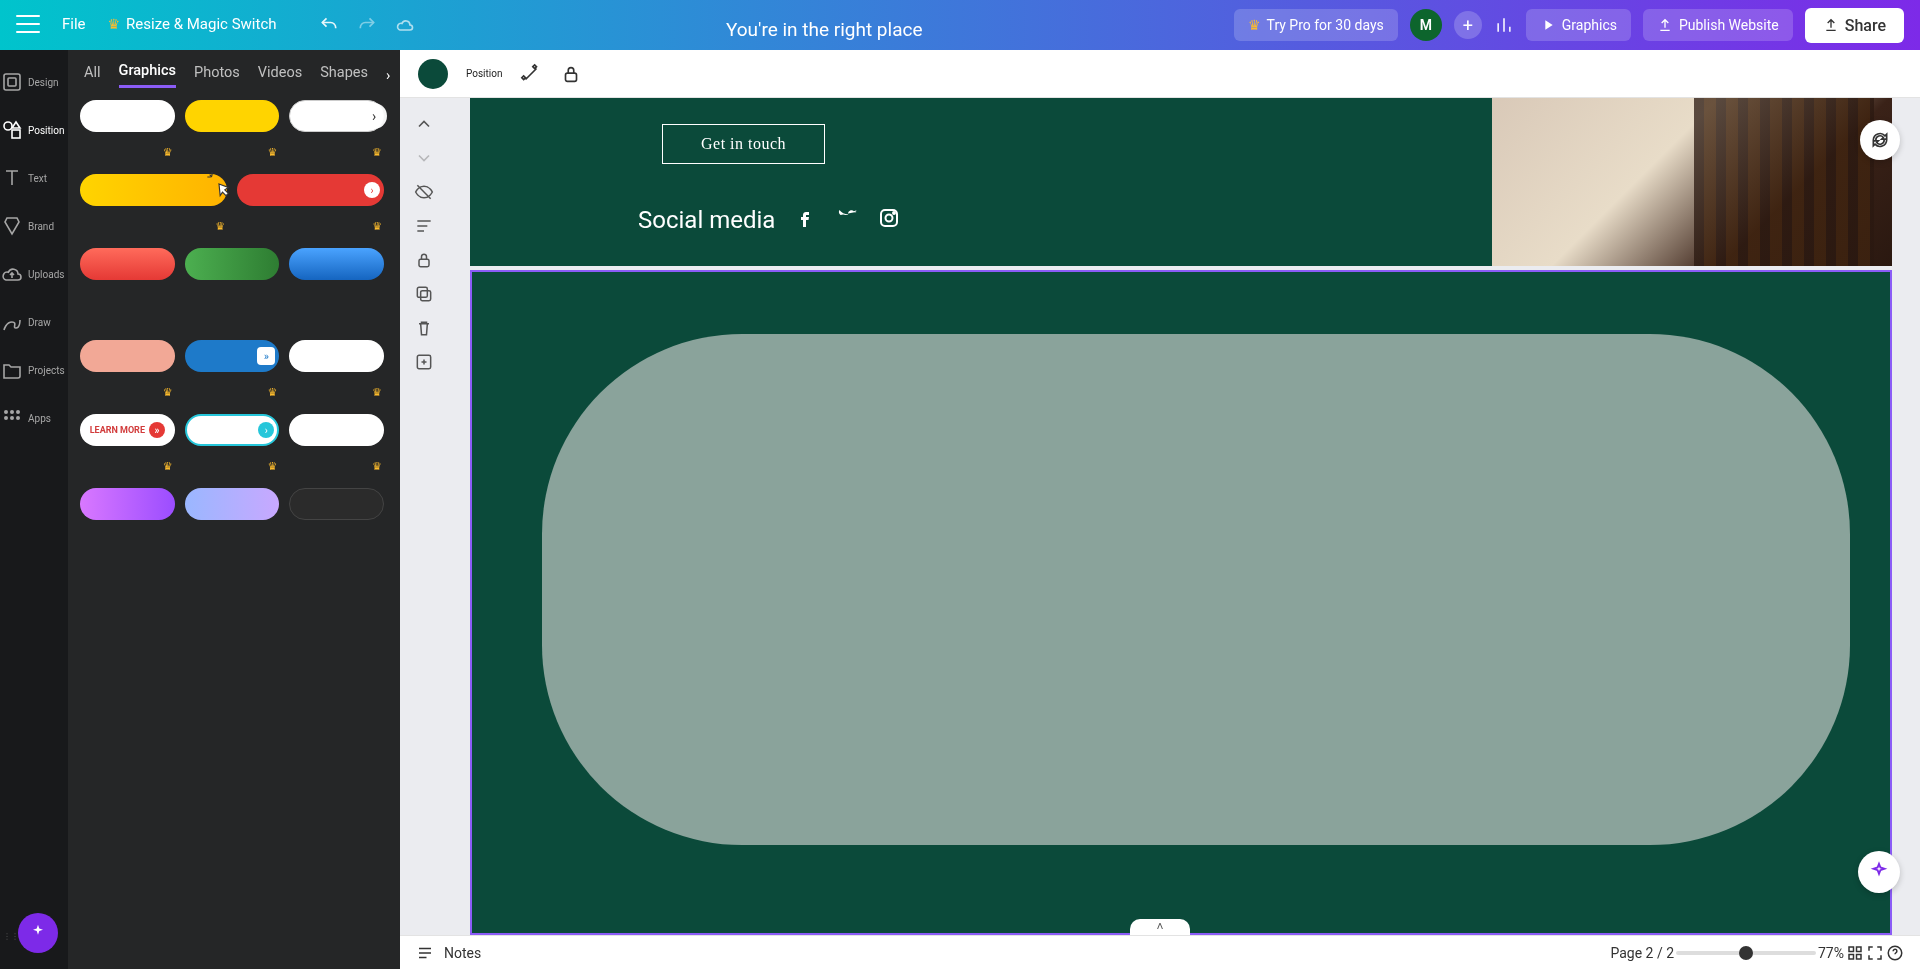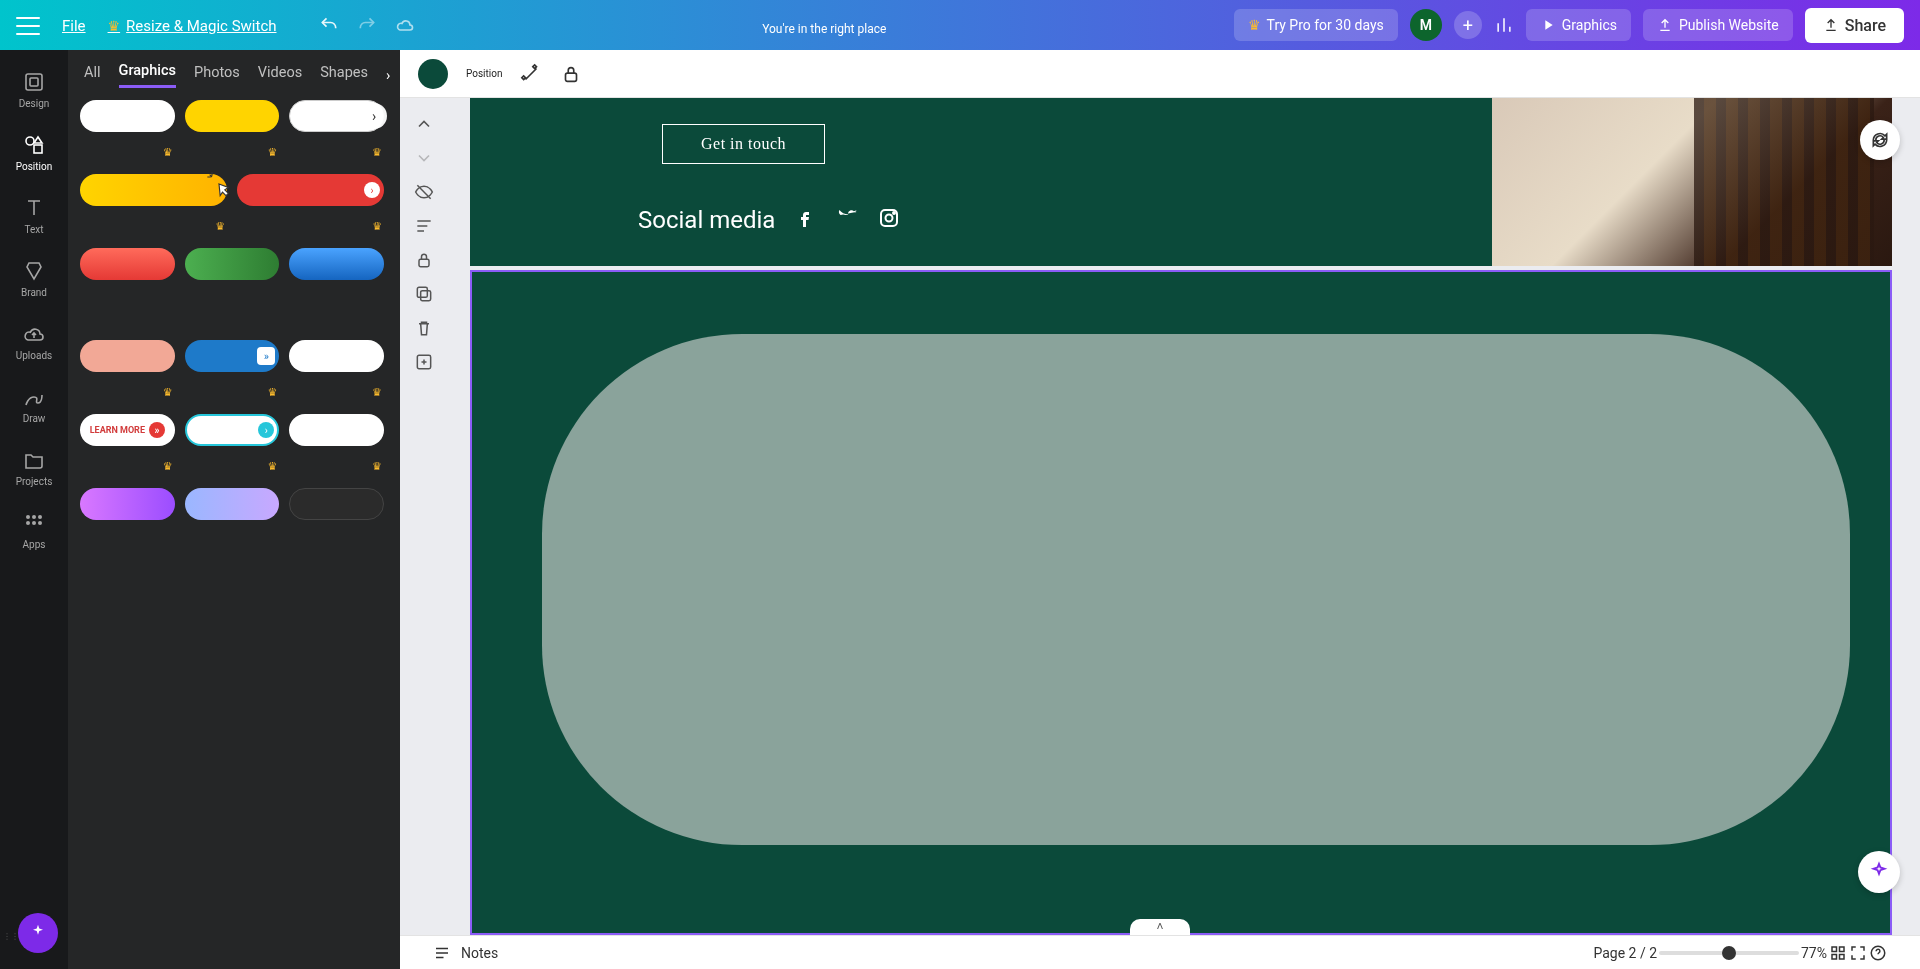--- a/index.html
+++ b/index.html
@@ -2,39 +2,39 @@
 <html><head>
 <meta charset="utf-8">
 <style>
 * { margin: 0; padding: 0; box-sizing: border-box; font-family: -apple-system, BlinkMacSystemFont, "Segoe UI", Roboto, sans-serif; }
 html, body { width: 100%; height: 100%; overflow: hidden; background: #0d1216; }
 
 
 .topbar { height: 50px; background: linear-gradient(90deg, #00c4cc 0%, #7d2ae8 100%); display: flex; align-items: center; padding: 0 16px; gap: 12px; color: #fff; }
 .hamburger { width: 24px; height: 18px; display: flex; flex-direction: column; justify-content: space-between; cursor: pointer; }
 .hamburger span { height: 2px; background: #fff; border-radius: 2px; }
-.top-left { display: flex; align-items: flex-end; gap: 22px; text-decoration: underline; }
+.top-left { display: flex; align-items: flex-start; gap: 22px; }
 .top-item { font-size: 15px; cursor: pointer; display: flex; align-items: center; gap: 6px; }
 .crown { color: #fdbc2c; font-size: 14px; }
 .top-icons { display: flex; gap: 18px; margin-left: 20px; }
 .top-icon { width: 20px; height: 20px; opacity: 0.9; cursor: pointer; }
 .top-center { flex: 1; display: flex; justify-content: center; align-items: center; gap: 8px; }
-.top-center-text { color: #fff; font-size: 12px; margin-top: 8px; }
+.top-center-text { color: #fff; font-size: 19px; margin-top: 8px; }
 .top-right { display: flex; align-items: center; gap: 12px; }
 .pill-btn { background: rgba(255,255,255,0.18); padding: 8px 14px; border-radius: 6px; font-size: 14px; cursor: pointer; display: flex; align-items: center; gap: 6px; }
 .avatar { width: 32px; height: 32px; border-radius: 50%; background: #0d652d; display: flex; align-items: center; justify-content: center; font-weight: 600; font-size: 14px; }
 .plus-btn { width: 28px; height: 28px; border-radius: 50%; background: rgba(255,255,255,0.2); display: flex; align-items: center; justify-content: center; font-size: 18px; cursor: pointer; }
 .share-btn { background: #fff; color: #333; padding: 8px 18px; border-radius: 6px; font-weight: 500; cursor: pointer; display: flex; align-items: center; gap: 6px; }
 
 
 .body-wrap { display: flex; height: calc(100% - 50px); }
 
 
 .rail { width: 68px; background: #18191b; display: flex; flex-direction: column; align-items: center; padding-top: 10px; gap: 4px; color: #a6a6a6; position: relative; }
-.rail-item { width: 100%; display: flex; flex-direction: column; align-items: center; gap: 4px; padding: 10px 0; cursor: pointer; font-size: 10px; }
+.rail-item { width: 100%; display: flex; flex-direction: row; align-items: center; gap: 4px; padding: 10px 0; cursor: pointer; font-size: 10px; }
 .rail-item.active { color: #fff; }
 .rail-icon { width: 24px; height: 24px; }
 .canva-fab { position: absolute; bottom: 16px; left: 18px; width: 40px; height: 40px; border-radius: 50%; background: #7d2ae8; display: flex; align-items: center; justify-content: center; cursor: pointer; }
 .drag-handle { position: absolute; bottom: 28px; left: 3px; color: #555; font-size: 8px; }
 
 
 .panel { width: 332px; background: #252627; display: flex; flex-direction: column; padding: 12px; gap: 12px; position: relative; }
 .search-wrap { display: flex; align-items: center; background: #fff; border-radius: 8px; padding: 6px 10px; gap: 8px; }
 .search-wrap input { flex: 1; border: none; outline: none; font-size: 16px; background: transparent; color: #333; }
 .search-clear { width: 20px; height: 20px; border-radius: 50%; background: #b0b0b0; color: #fff; display: flex; align-items: center; justify-content: center; font-size: 12px; cursor: pointer; }
@@ -79,21 +79,21 @@
 .page1-img::after { content:""; position:absolute; right:18px; top:0; bottom:0; width:180px; background: repeating-linear-gradient(90deg, #2a1810 0 10px, #40240f 10px 22px); opacity:0.75;}
 
 .page2-wrap { margin-top: 4px; height: calc(100% - 172px); background: #0b4a3a; border: 2px solid #8b5cf6; position: relative; }
 .big-pill { position: absolute; left: 70px; right: 40px; top: 62px; bottom: 88px; background: #8aa39b; border-radius: 200px; }
 
 .float-refresh { position: absolute; right: 20px; top: 22px; width: 40px; height: 40px; border-radius: 50%; background: #fff; box-shadow: 0 2px 6px rgba(0,0,0,0.2); display: flex; align-items: center; justify-content: center; cursor: pointer; color: #333; }
 .float-ai { position: absolute; right: 20px; bottom: 42px; width: 42px; height: 42px; border-radius: 50%; background: #fff; box-shadow: 0 2px 6px rgba(0,0,0,0.2); display: flex; align-items: center; justify-content: center; cursor: pointer; }
 .page-divider-tab { position: absolute; left: 50%; transform: translateX(-50%); bottom: 0; width: 60px; height: 16px; border-radius: 10px 10px 0 0; background: #fff; display:flex; align-items:center; justify-content:center; color:#555; font-size:12px; cursor:pointer;}
 
 
-.bottombar { height: 34px; background: #fff; border-top: 1px solid #e3e3e3; display: flex; align-items: center; justify-content: space-between; padding: 0 33px; font-size: 14px; color: #333; }
+.bottombar { height: 34px; background: #fff; border-top: 1px solid #e3e3e3; display: flex; align-items: center; justify-content: space-between; padding: 0 16px; font-size: 14px; color: #333; }
 .bb-left { display: flex; align-items: center; gap: 10px; cursor: pointer; }
 .bb-right { display: flex; align-items: center; gap: 2px; }
 .zoom-track { width: 140px; height: 4px; background: #ddd; border-radius: 2px; position: relative; cursor: pointer; }
 .zoom-thumb { position: absolute; left: 50%; top: 50%; transform: translate(-50%, -50%); width: 14px; height: 14px; border-radius: 50%; background: #333; }
 .bb-icon { width: 18px; height: 18px; cursor: pointer; }
 </style>
 </head>
 <body>
 
 <div class="topbar">

